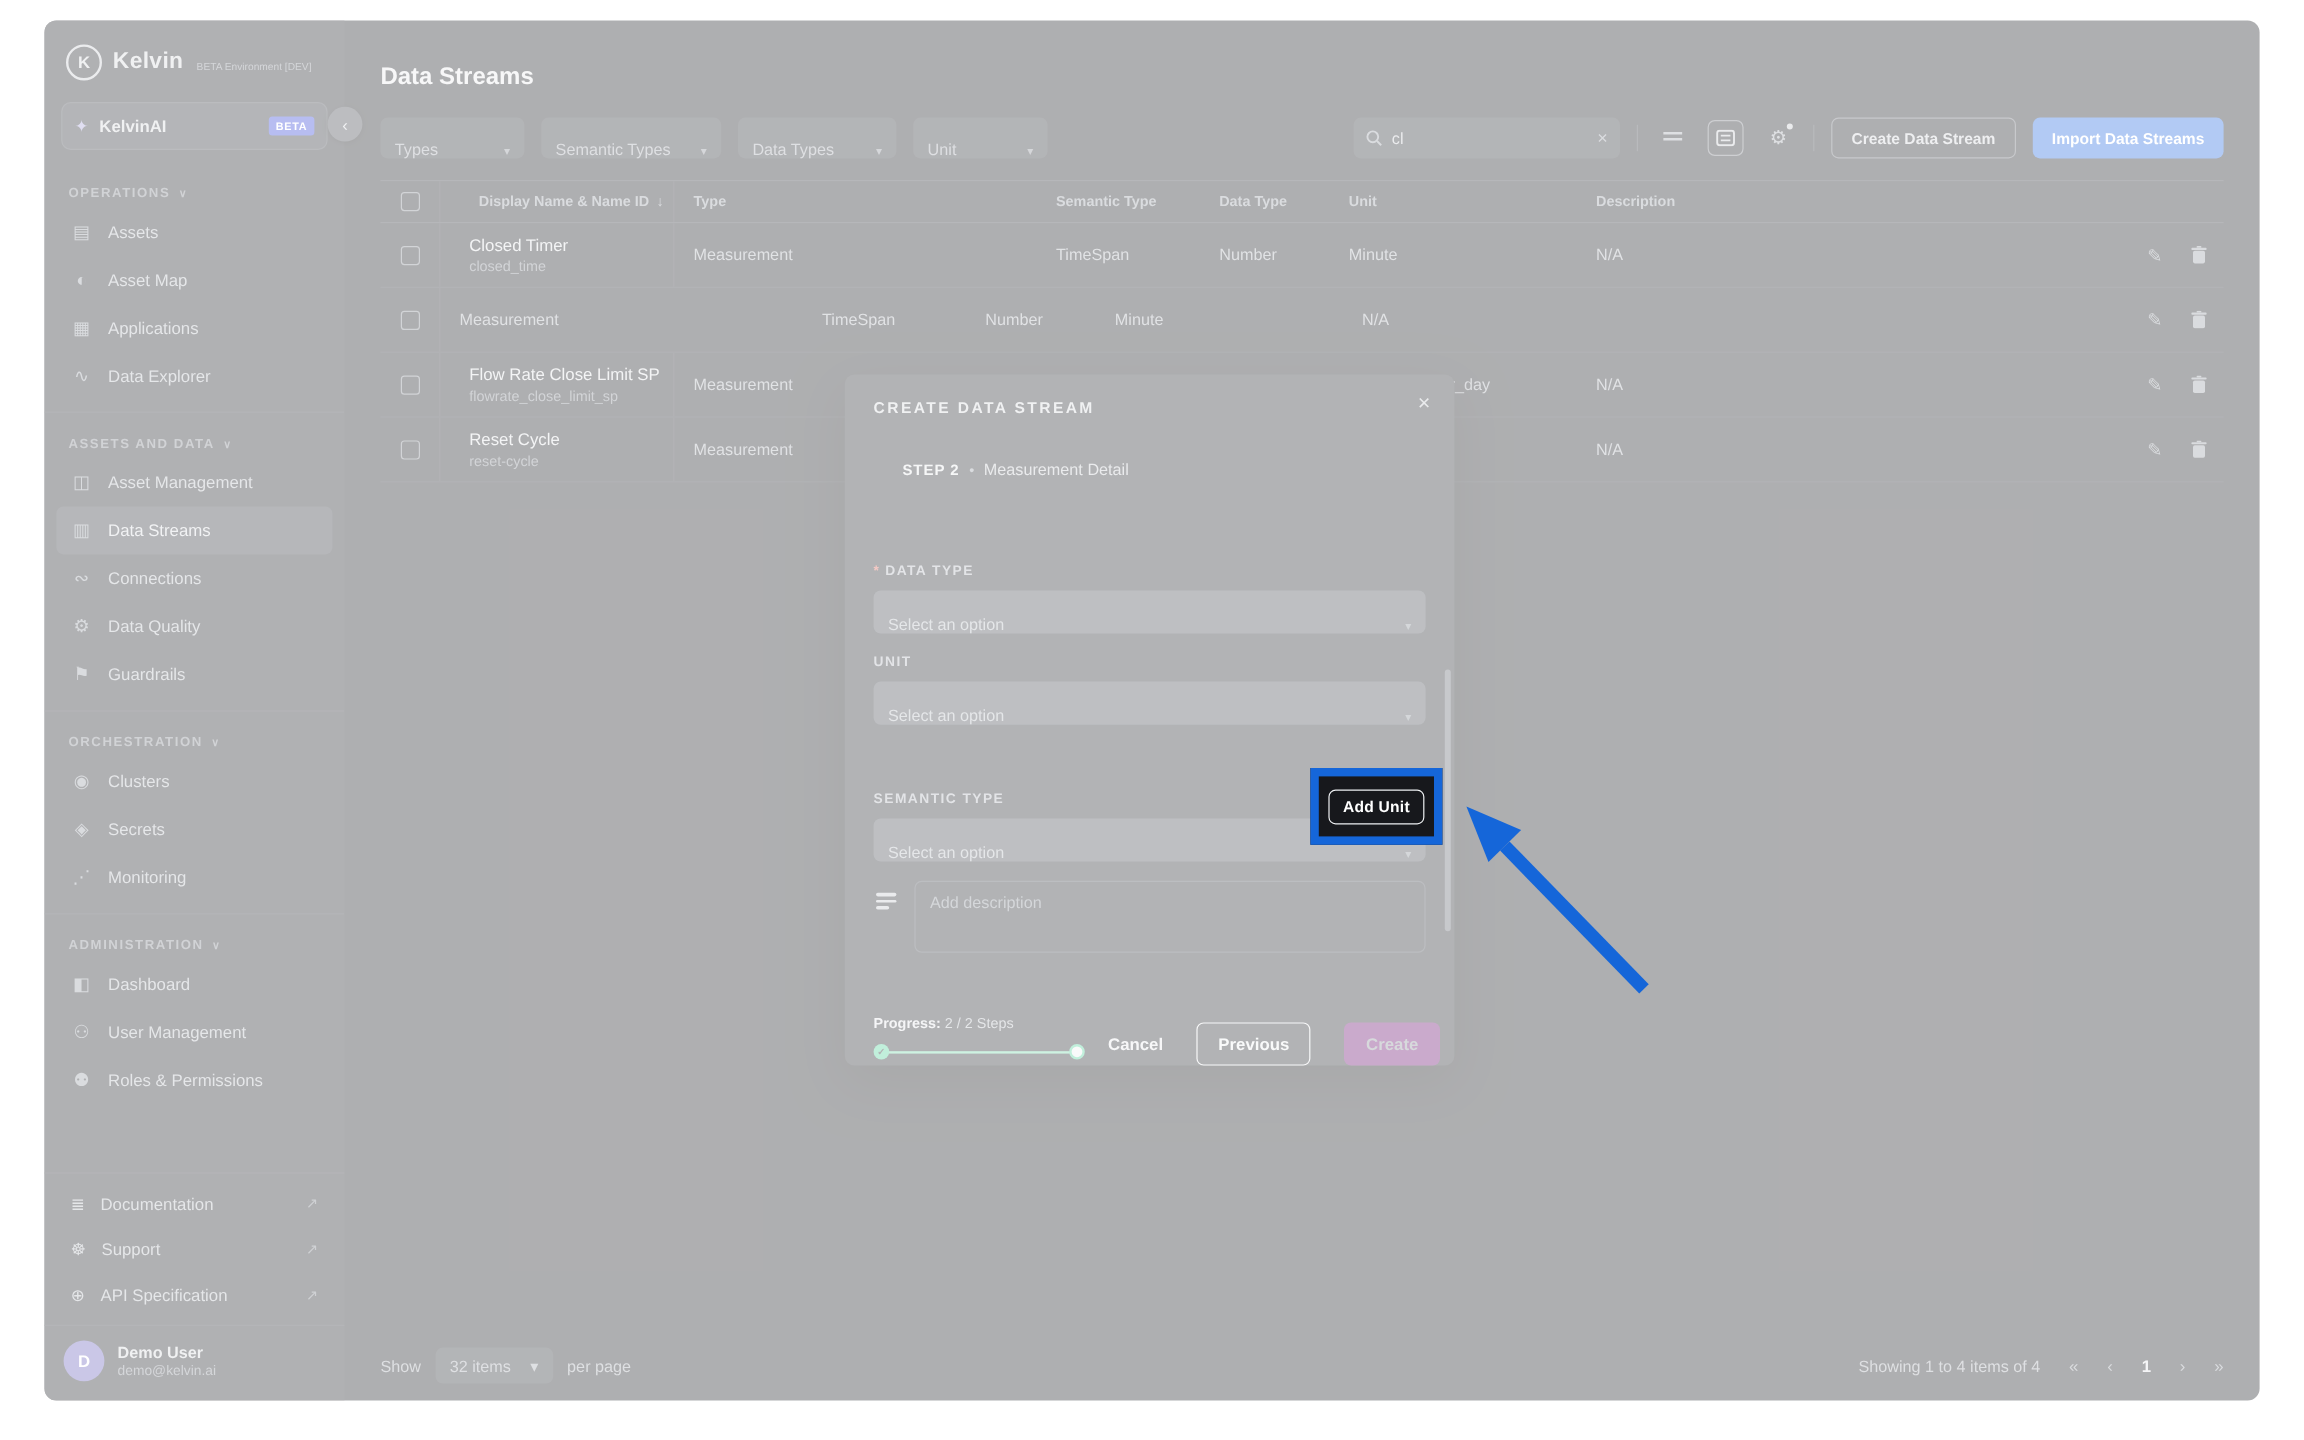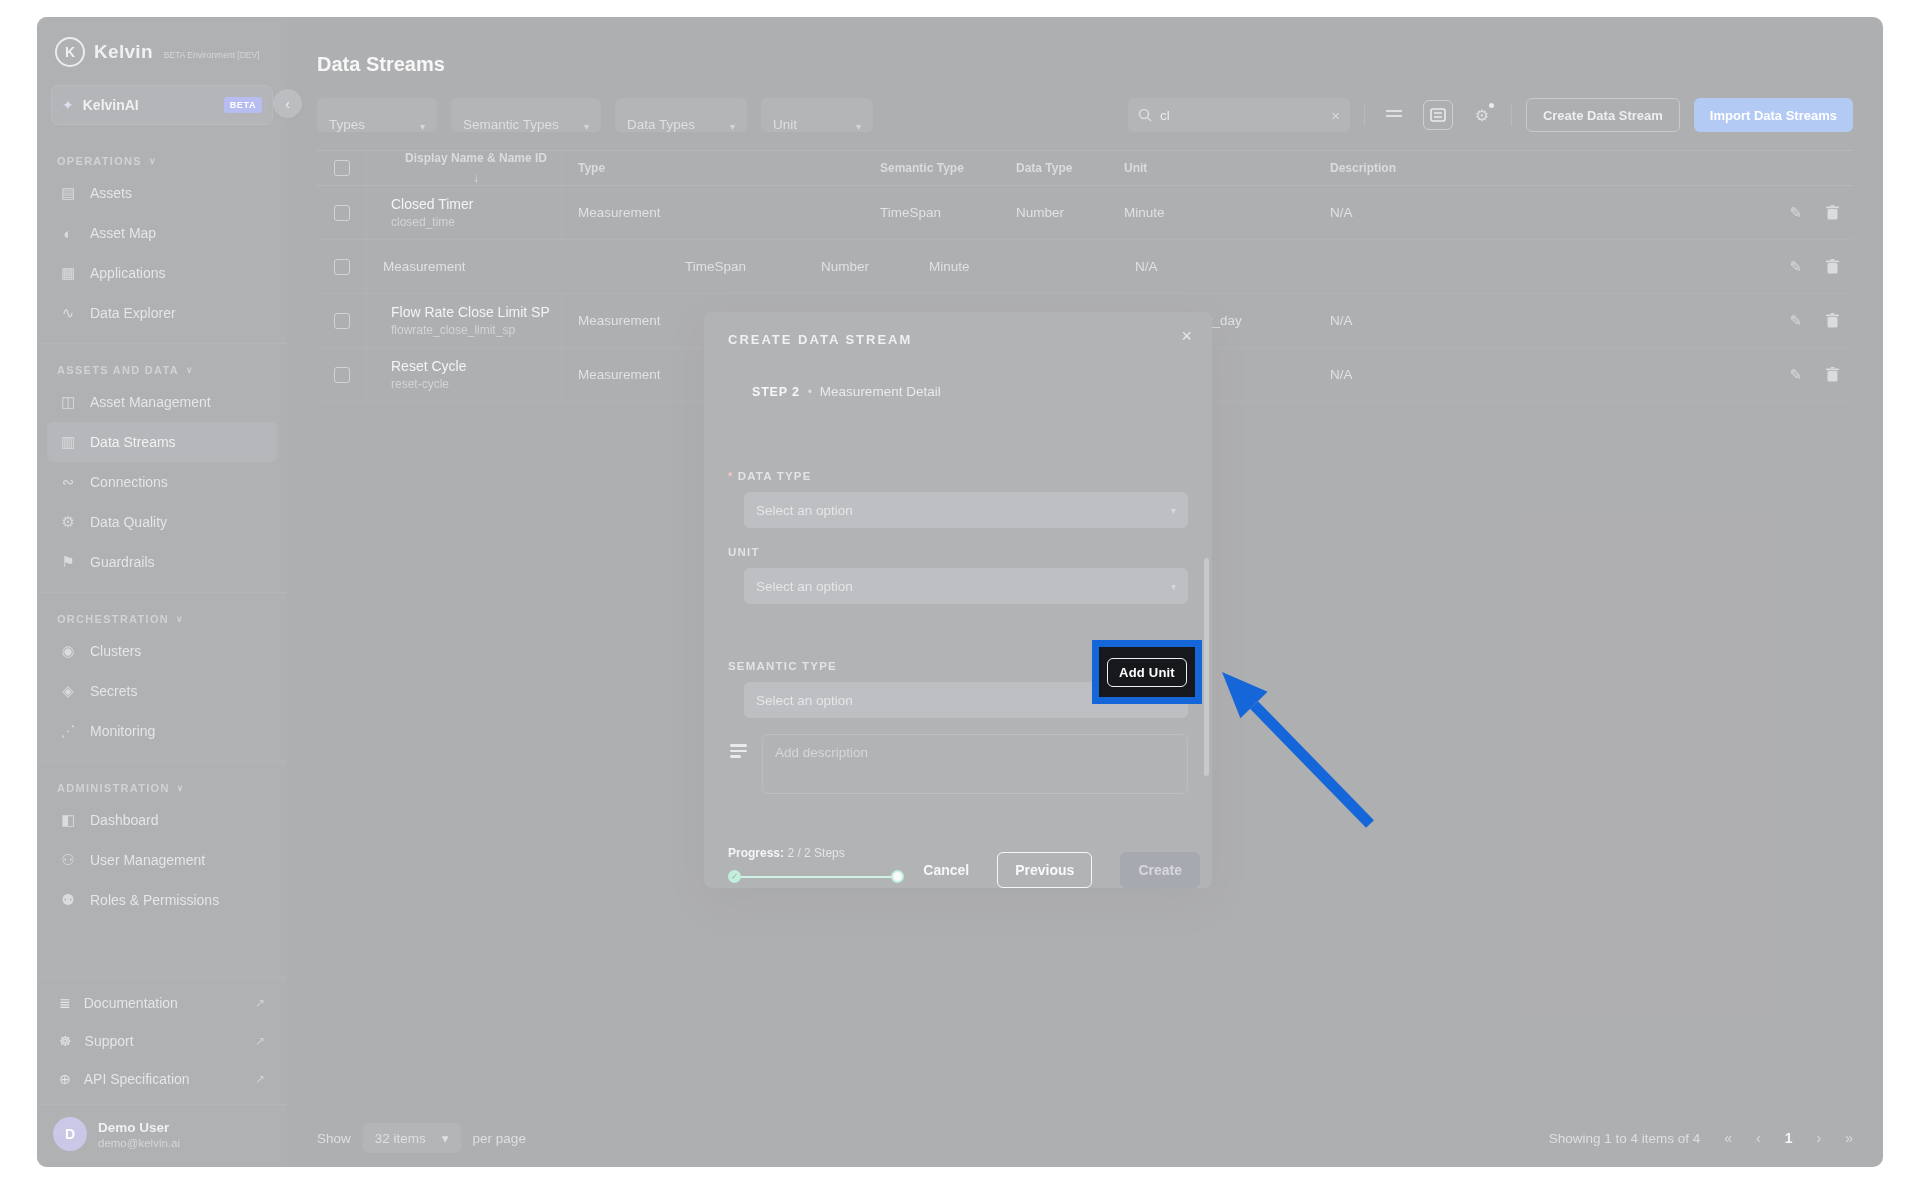--- a/index.html
+++ b/index.html
@@ -81,21 +81,21 @@
   .col-name { width:195px; padding-left:24px; align-self:stretch; display:flex; flex-direction:column;
               justify-content:center; border-right:1px solid #31343b; }
   .col-type{width:302px; padding-left:16px}
   .col-sem{width:136px; padding-left:16px}
   .col-dt{width:108px; padding-left:16px}
   .col-unit{width:206px; padding-left:16px}
   .col-desc{width:436px; padding-left:16px}
   .col-actions{flex:1; display:flex; align-items:center; justify-content:flex-end; gap:24px; padding-right:14px}
   .thead .cell, .trow .cell { color:inherit; }
   .trow .cell { font-size:13.5px; color:#aeb2b9; }
-  .thead .col-name { flex-direction:column; align-items:center; gap:6px; cursor:pointer; }
+  .thead .col-name { flex-direction:row; align-items:center; gap:6px; cursor:pointer; }
   .cb { width:16px; height:16px; border:1.5px solid #868b93; border-radius:3px; cursor:pointer; }
   .row-name { font-size:14px; color:#dfe1e4; }
   .row-id { font-size:12px; color:#878c94; margin-top:3px; }
   .pencil { color:#9aa0a8; font-size:15px; cursor:pointer; }
   .trash { cursor:pointer; display:flex; }
   .sort-arrow { color:#9aa0a8; font-size:12px; }
 
   
   .content-footer { position:absolute; left:30px; right:30px; bottom:14px; display:flex; align-items:center;
                     color:#a7abb2; font-size:13.5px; }
@@ -114,22 +114,22 @@
   .m-step { position:absolute; left:24px; top:72px; display:flex; align-items:center; gap:8px; }
   .m-step .s1 { font-size:12.5px; font-weight:700; letter-spacing:.8px; color:#e6e8ea;margin-left:24px; }
   .m-step .dot { color:#9aa0a8; font-size:12px; }
   .m-step .s2 { font-size:13.5px; color:#c6c9cd; }
   .m-helper { position:absolute; left:24px; right:20px; top:100px; }
   .m-helper .clip { height:10px; overflow:hidden; display:flex; align-items:flex-end; }
   .m-helper .l1 { font-size:12px; color:#9096a0; white-space:nowrap; }
   .m-helper .l2 { font-size:12px; color:#9096a0; margin-top:7px; }
   .m-label { position:absolute; left:24px; font-size:11.5px; font-weight:600; letter-spacing:1.2px; color:#b3b7be; }
   .req { color:#e06c5f; margin-right:4px; }
-  .m-select { position:absolute; left:40px; right:24px; height:36px; background:#4f535b; border-radius:6px;
-              display:flex; align-items:center; justify-content:space-between; padding:0 12px;
+  .m-select { position:absolute; left:24px; right:24px; height:36px; background:#4f535b; border-radius:6px;
+              display:flex; align-items:flex-end; justify-content:space-between; padding:0 12px;
               color:#b9bdc3; font-size:13.5px; cursor:pointer; }
   .m-select .chev { color:#8d939b; font-size:10px; }
   .desc-icon { position:absolute; left:26px; top:432px; display:flex; flex-direction:column; gap:3px; }
   .desc-icon i { display:block; height:2.5px; border-radius:2px; background:#c6c9cd; }
   .desc-icon i:nth-child(1){width:17px}.desc-icon i:nth-child(2){width:17px}.desc-icon i:nth-child(3){width:11px}
   .m-textarea { position:absolute; left:58px; right:24px; top:422px; height:60px; background:transparent;
                 border:1px solid #4b4f57; border-radius:6px; padding:10px 12px; color:#c9ccd0;
                 font-size:13.5px; font-family:"Liberation Sans",sans-serif; resize:none; outline:none; }
   .m-textarea::placeholder { color:#8d939b; }
   .m-scrollbar { position:absolute; right:3px; top:246px; width:5px; height:218px; background:#686c74;
@@ -140,21 +140,21 @@
   .progress-track .line { position:absolute; left:6px; right:6px; top:6px; height:2px; background:#7adcae; }
   .node-done { position:absolute; left:0; top:0; width:13px; height:13px; border-radius:50%; background:#57d49e;
                color:#2f3238; font-size:8px; font-weight:700; display:flex; align-items:center; justify-content:center; }
   .node-current { position:absolute; right:0; top:0; width:13px; height:13px; border-radius:50%;
                   background:#eef2f0; border:2.5px solid #57d49e; }
   .m-buttons { position:absolute; right:12px; top:540px; height:36px; display:flex; align-items:center; gap:28px; }
   .m-cancel { color:#e9eaec; font-size:14px; font-weight:600; cursor:pointer; background:transparent; border:0;
               font-family:"Liberation Sans",sans-serif; }
   .m-prev { height:36px; padding:0 17px; border:1.5px solid #e9eaec; border-radius:6px; color:#eef0f1;
             font-size:14px; font-weight:600; background:transparent; cursor:pointer; font-family:"Liberation Sans",sans-serif; }
-  .m-create { height:36px; padding:0 18px; border:0; border-radius:6px; background:#0f172a; color:#9298a0;
+  .m-create { height:36px; padding:0 18px; border:0; border-radius:6px; background:#701a75; color:#9298a0;
               font-size:14px; font-weight:600; font-family:"Liberation Sans",sans-serif; }
 
   
   .dim { position:absolute; inset:0; background:rgba(255,255,255,0.63); z-index:5; pointer-events:none; }
   .annotation { position:absolute; inset:0; z-index:10; pointer-events:none;margin-top:48px; }
   .hl-box { position:absolute; left:1092px; top:592px; width:110px; height:64px; background:#17181c;
             border:7px solid #1566d9; display:flex; align-items:center; justify-content:center; pointer-events:auto; }
   .hl-btn { border:1.5px solid #eef0f2; border-radius:6px; padding:6px 11px; color:#fff; font-size:13px;
             font-weight:700; letter-spacing:.2px; cursor:pointer; background:transparent;
             font-family:"Liberation Sans",sans-serif; }

